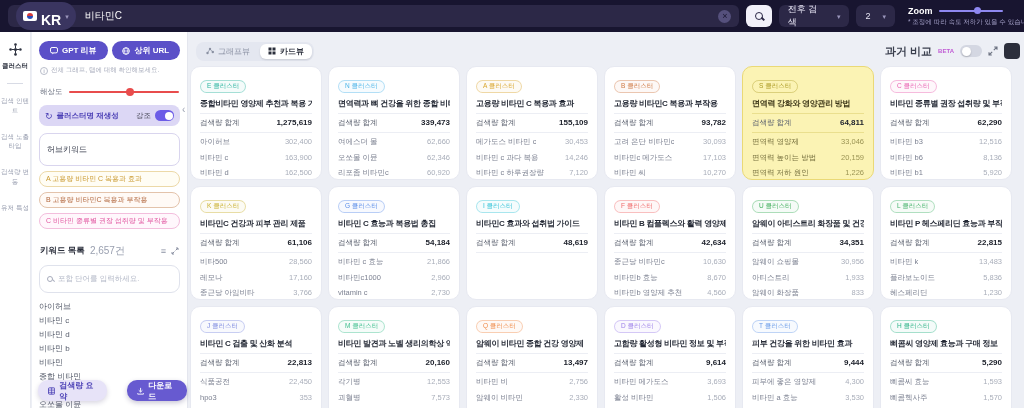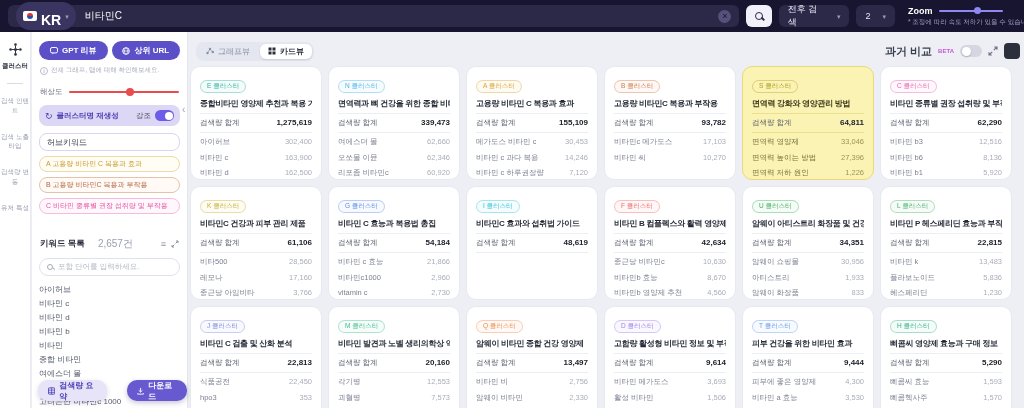--- a/index.html
+++ b/index.html
@@ -63,29 +63,29 @@
   .res-track { position:relative; flex:1; height:2.5px; background:#e84c4c; border-radius:2px; cursor:pointer; }
   .res-thumb { position:absolute; left:52%; top:-2.5px; width:8px; height:8px; border-radius:50%; background:#e84c4c; }
   .regen-bar { margin-top:8px; height:21px; border-radius:8px; background:#dcd7f5; display:flex;
     align-items:center; padding:0 6px; gap:4px; cursor:pointer; }
   .regen-icon { font-size:9px; color:#4a3fb5; }
   .regen-label { font-size:7.5px; font-weight:bold; color:#4a3fb5; flex:1; white-space:nowrap; }
   .emph-label { font-size:7.5px; color:#4a4a5a; }
   .toggle-on { width:19px; height:11px; border-radius:6px; background:#6c5ce7; position:relative; cursor:pointer; }
   .toggle-on::after { content:""; position:absolute; right:1.5px; top:1.5px; width:8px; height:8px;
     border-radius:50%; background:#fff; }
-  .hub-input { margin-top:7px; height:18px; border:1px solid #d9d5ee; border-radius:8px; background:#fff;
+  .hub-input { margin-top:7px; height:33px; border:1px solid #d9d5ee; border-radius:8px; background:#fff;
     display:flex; align-items:center; padding:0 7px; font-size:8px; color:#3a3f4e; cursor:text; }
   .cl-pill { margin-top:5px; height:16px; border-radius:8px; border:1px solid; display:flex; align-items:center;
     padding:0 6px; font-size:7px; white-space:nowrap; overflow:hidden; cursor:pointer; }
-  .kw-head { display:flex; align-items:center; margin:23px 1px 0; gap:13px; }
+  .kw-head { display:flex; align-items:center; margin:15px 1px 0; gap:5px; }
   .kw-title { font-size:8.5px; font-weight:bold; color:#2a2e3b; }
   .kw-count { font-size:10px; color:#9aa0b0; flex:1; }
   .kw-icons { display:flex; gap:5px; color:#8a90a2; align-items:center; }
-  .kw-search { margin-top:7px; height:18px; border:1px solid #dfe2ec; border-radius:9px; background:#fff;
+  .kw-search { margin-top:7px; height:28px; border:1px solid #dfe2ec; border-radius:9px; background:#fff;
     display:flex; align-items:center; padding:0 7px; gap:5px; }
   .lens-g { width:6px; height:6px; border:1.3px solid #a7abbb; border-radius:50%; position:relative; flex:none; }
   .lens-g::after { content:""; position:absolute; width:3px; height:1.3px; background:#a7abbb;
     transform:rotate(45deg); right:-2.5px; bottom:-0.5px; }
   .kw-ph { font-size:7.5px; color:#b3b8c7; }
   .kw-list { margin-top:7px; }
   .kw-item { font-size:8px; color:#565c6b; line-height:14px; cursor:pointer; white-space:nowrap; overflow:hidden; }
   .side-foot { position:absolute; left:6px; bottom:7px; display:flex; gap:20px; }
   .foot-light { height:21px; border-radius:10px; background:#e7e3f8; color:#4a3fb5; font-size:8px; font-weight:bold;
     display:flex; align-items:center; padding:0 10px; gap:4px; cursor:pointer; box-shadow:0 2px 5px rgba(40,30,90,.18); }
@@ -375,20 +375,24 @@
 
   <div class="card">
     <span class="badge" style="color: rgb(207, 122, 69); border-color: rgba(207, 122, 69, 0.4); background: rgba(207, 122, 69, 0.05);">B 클러스터</span>
     <div class="card-title">고용량 비타민C 복용과 부작용</div>
     <div class="sum-row">
       <span class="sum-label">검색량 합계</span>
       <span class="sum-val">93,782</span>
     </div>
     <div class="rows">
         <div class="kw-row">
+          <span class="kw">고려 은단 비타민c</span>
+          <span class="kv">30,093</span>
+        </div>
+        <div class="kw-row">
           <span class="kw">비타민c 메가도스</span>
           <span class="kv">17,103</span>
         </div>
         <div class="kw-row">
           <span class="kw">비타민 씨</span>
           <span class="kv">10,270</span>
         </div>
       </div>
   </div>
 
@@ -399,21 +403,21 @@
       <span class="sum-label">검색량 합계</span>
       <span class="sum-val">64,811</span>
     </div>
     <div class="rows">
         <div class="kw-row">
           <span class="kw">면역력 영양제</span>
           <span class="kv">33,046</span>
         </div>
         <div class="kw-row">
           <span class="kw">면역력 높이는 방법</span>
-          <span class="kv">27,396</span>
+          <span class="kv">20,159</span>
         </div>
         <div class="kw-row">
           <span class="kw">면역력 저하 원인</span>
           <span class="kv">1,226</span>
         </div>
       </div>
   </div>
 
   <div class="card">
     <span class="badge" style="color: rgb(232, 95, 176); border-color: rgba(232, 95, 176, 0.4); background: rgba(232, 95, 176, 0.05);">C 클러스터</span>

